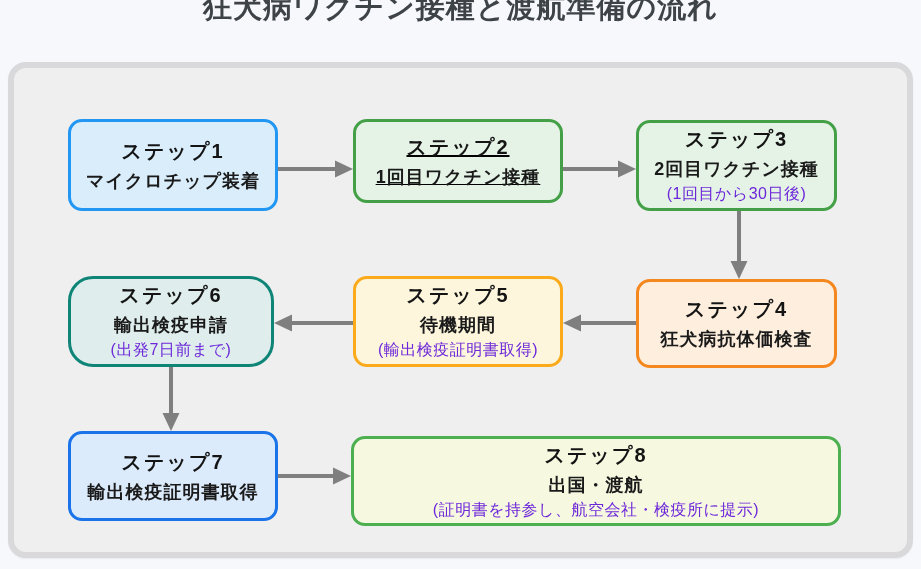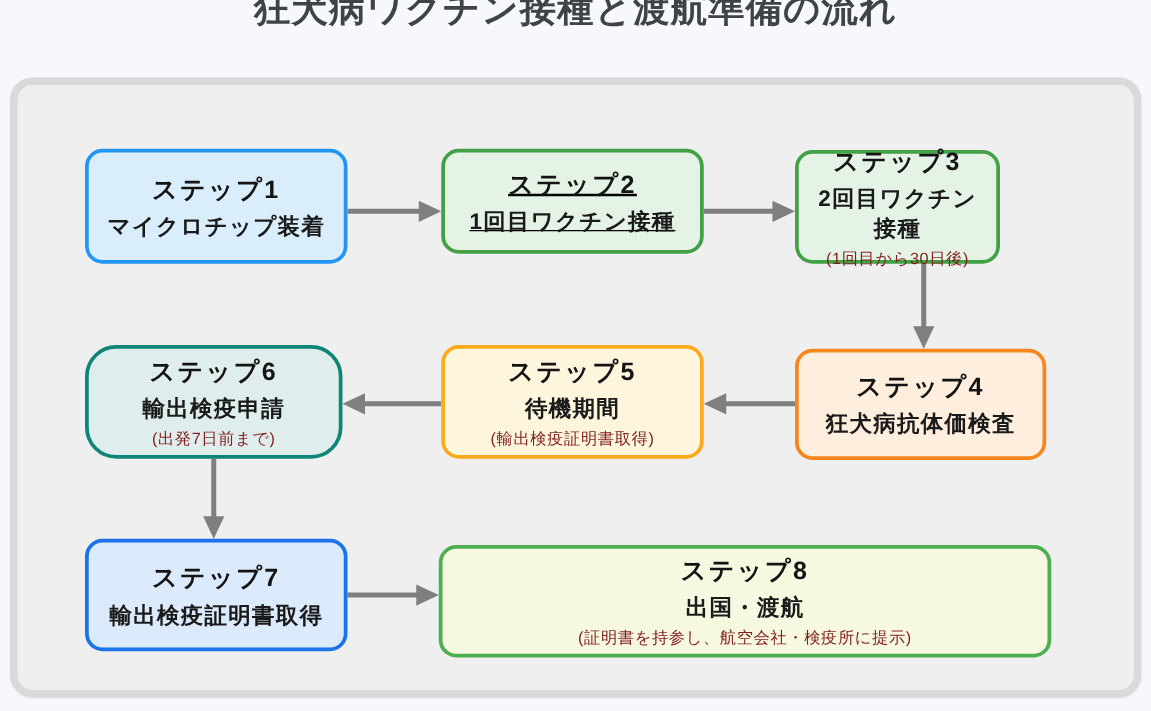--- a/index.html
+++ b/index.html
@@ -57,23 +57,23 @@
     letter-spacing: 2px;
     margin-bottom: 4px;
   }
   .step-text {
     font-size: 18px;
     font-weight: 700;
     color: #1a1a1a;
     letter-spacing: 1px;
   }
   .step-note {
-    font-size: 13px;
+    font-size: 16px;
     font-weight: 400;
-    color: #7f1d1d;
+    color: #6d28d9;
     margin-top: 3px;
     letter-spacing: 0.5px;
   }
   .step-note:empty { display: none; }
 </style>
 </head>
 <body>
 
 <div class="screen" style="background-color: rgb(247, 248, 251);">
 
@@ -117,21 +117,21 @@
       <div class="step-text">マイクロチップ装着</div>
 
     </div>
 
     <div class="step" style="left: 339px; top: 51px; width: 210px; height: 84px; border-color: rgb(67, 160, 71); background-color: rgb(229, 243, 230); text-decoration: underline;">
       <div class="step-label">ステップ2</div>
       <div class="step-text">1回目ワクチン接種</div>
 
     </div>
 
-    <div class="step" style="left: 622px; top: 52px; width: 164px; height: 91px; border-color: rgb(67, 160, 71); background-color: rgb(229, 243, 230);">
+    <div class="step" style="left: 622px; top: 52px; width: 201px; height: 91px; border-color: rgb(67, 160, 71); background-color: rgb(229, 243, 230);">
       <div class="step-label">ステップ3</div>
       <div class="step-text">2回目ワクチン接種</div>
       <div class="step-note">(1回目から30日後)</div>
     </div>
 
     <div class="step" style="left: 622px; top: 211px; width: 201px; height: 89px; border-color: rgb(245, 135, 31); background-color: rgb(253, 238, 222);">
       <div class="step-label">ステップ4</div>
       <div class="step-text">狂犬病抗体価検査</div>
     </div>
 

